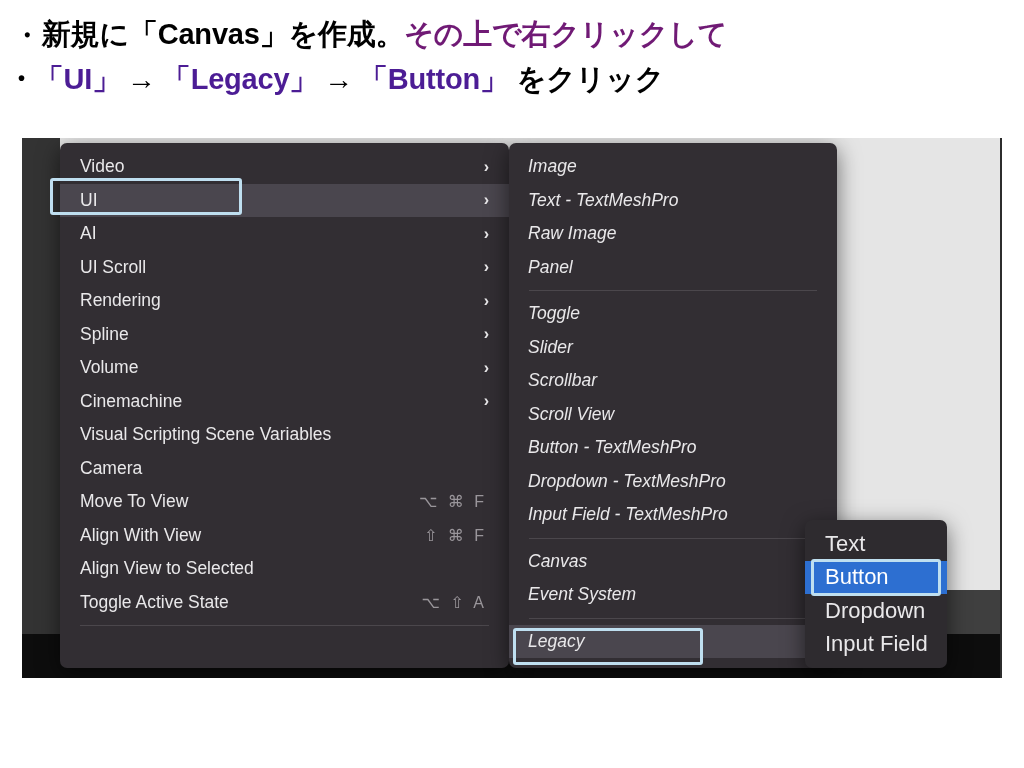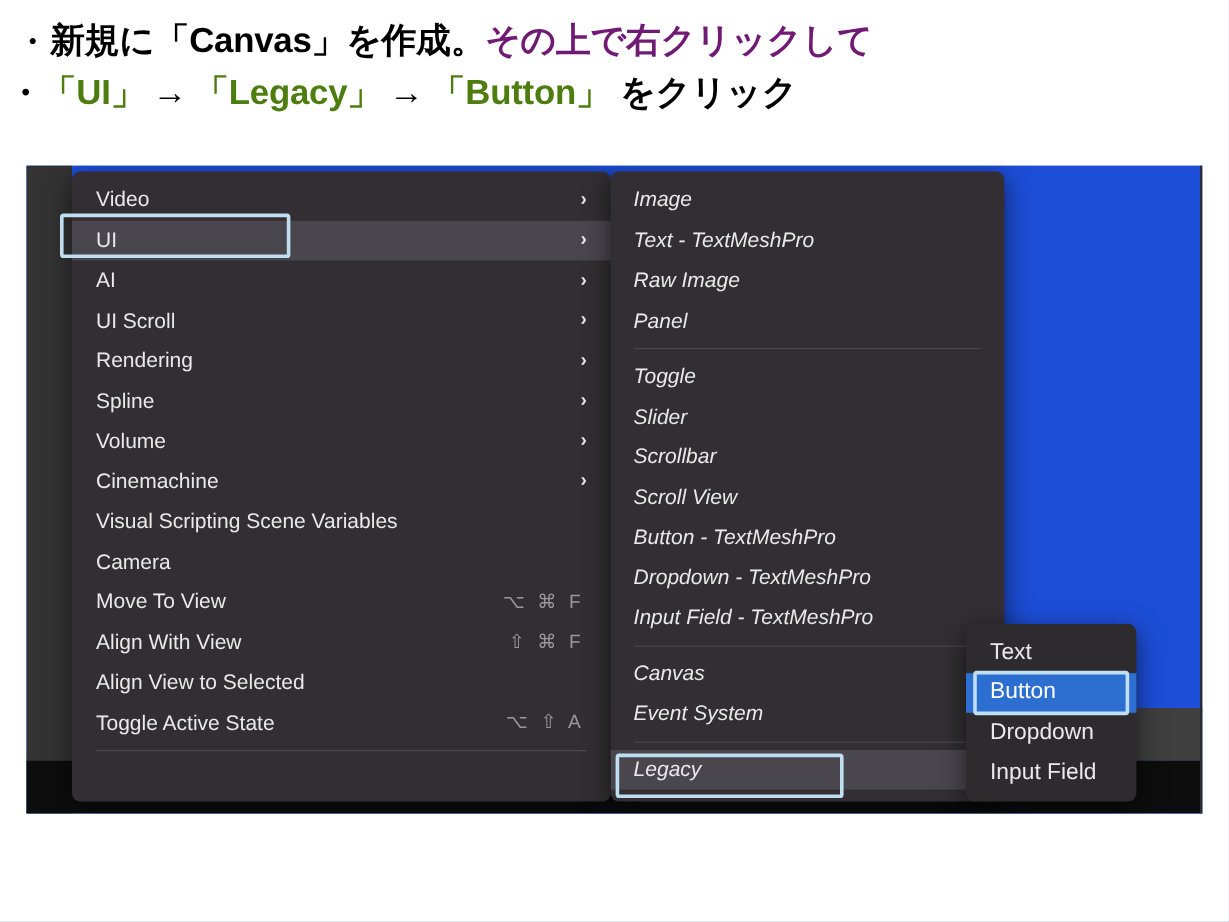--- a/index.html
+++ b/index.html
@@ -40,31 +40,31 @@
   }
   .bullet-dot-2 {
     font-size: 20px;
     color: #000;
     margin-right: 10px;
     position: relative;
     top: -4px;
   }
   .t-black { color: #000000; }
   .t-blue  { color: #701a75; }
-  .t-red   { color: #4d7c0f; }
+  .t-red   { color: #4c1d95; }
   .arrow-sep { color: #000; padding: 0 6px; font-weight: normal; }
 
   
   .shot {
     position: absolute;
     left: 22px;
     top: 138px;
     width: 980px;
     height: 540px;
-    background: #1d4ed8;
+    background: #e5e5e5;
     overflow: hidden;
   }
   .shot-strip-left {
     position: absolute;
     left: 0; top: 0;
     width: 38px; height: 540px;
     background: #333333;
   }
   .shot-dark-bottom {
     position: absolute;
@@ -159,21 +159,21 @@
   #menu-legacy {
     left: 783px;
     top: 382px;
     width: 142px;
     height: 148px;
     background: #2e2b2f;
   }
   #menu-legacy .menu-row {
     padding-left: 20px;
     height: 33.5px;
-    font-size: 19px;
+    font-size: 22px;
   }
   #menu-legacy .menu-row.sel {
     background: #2d6fd1;
     color: #ffffff;
   }
 </style>
 </head>
 <body>
 
 <div class="caption">

